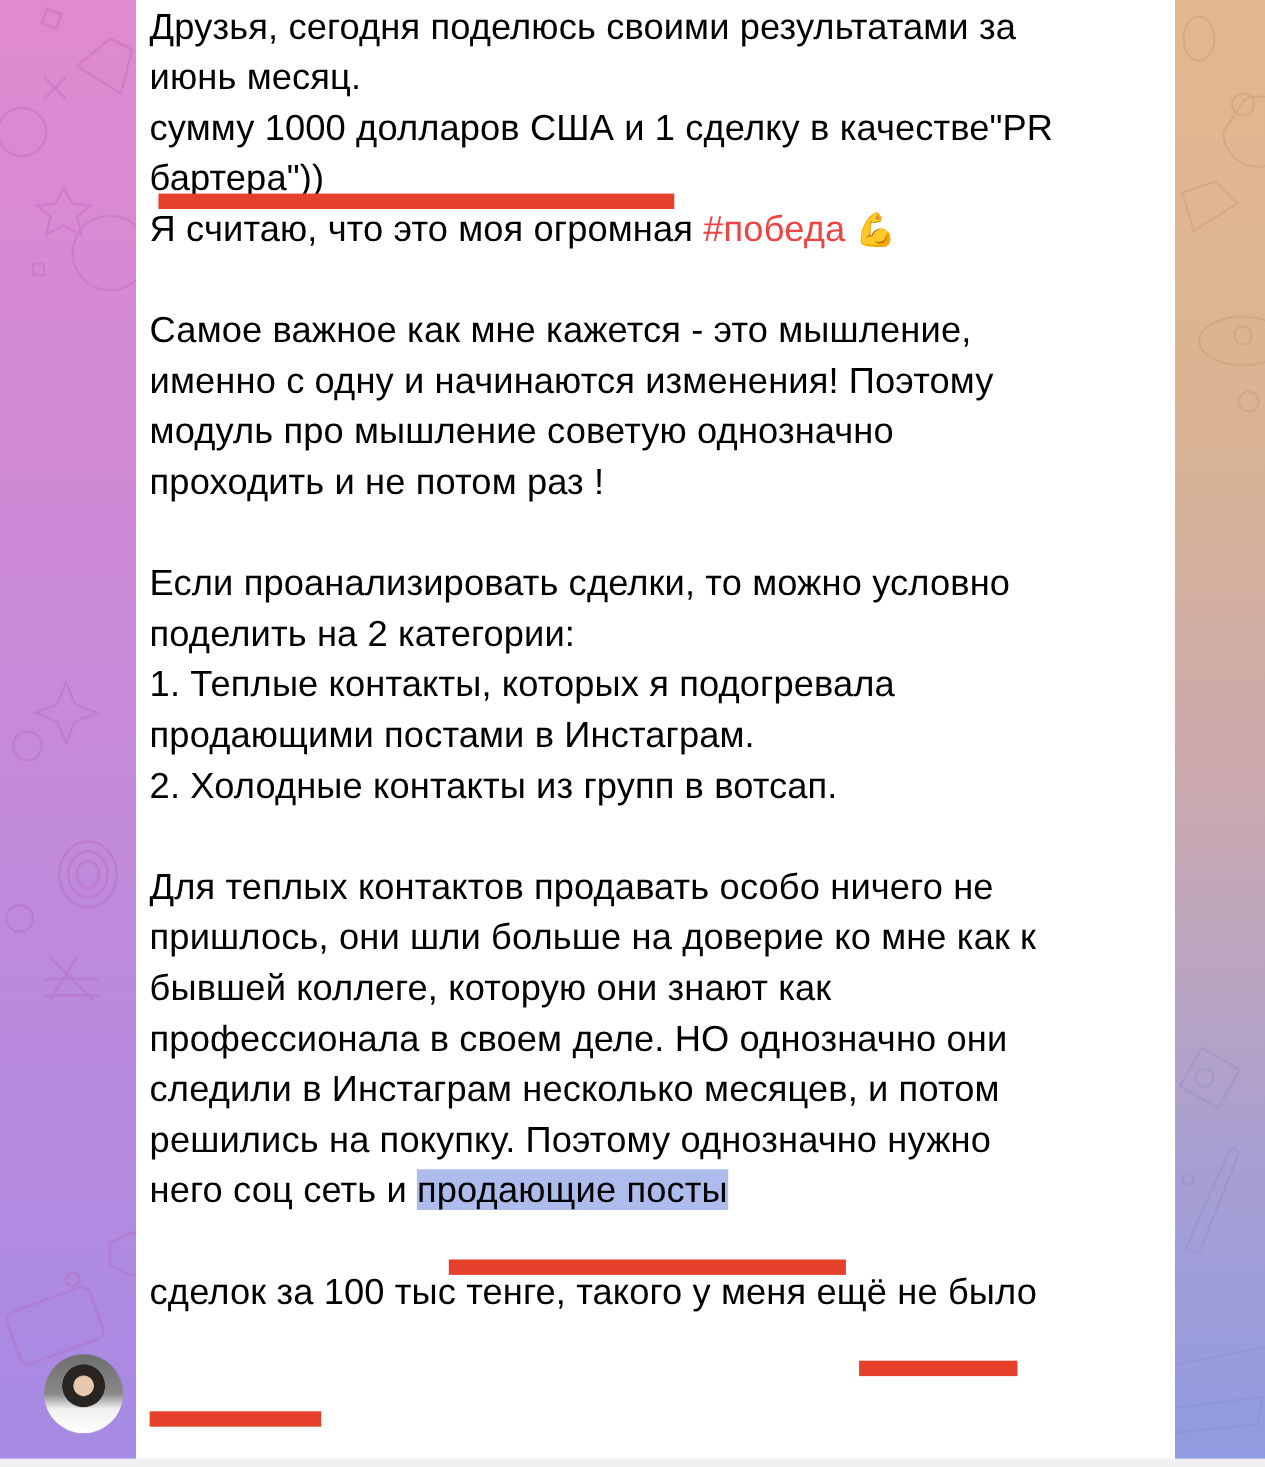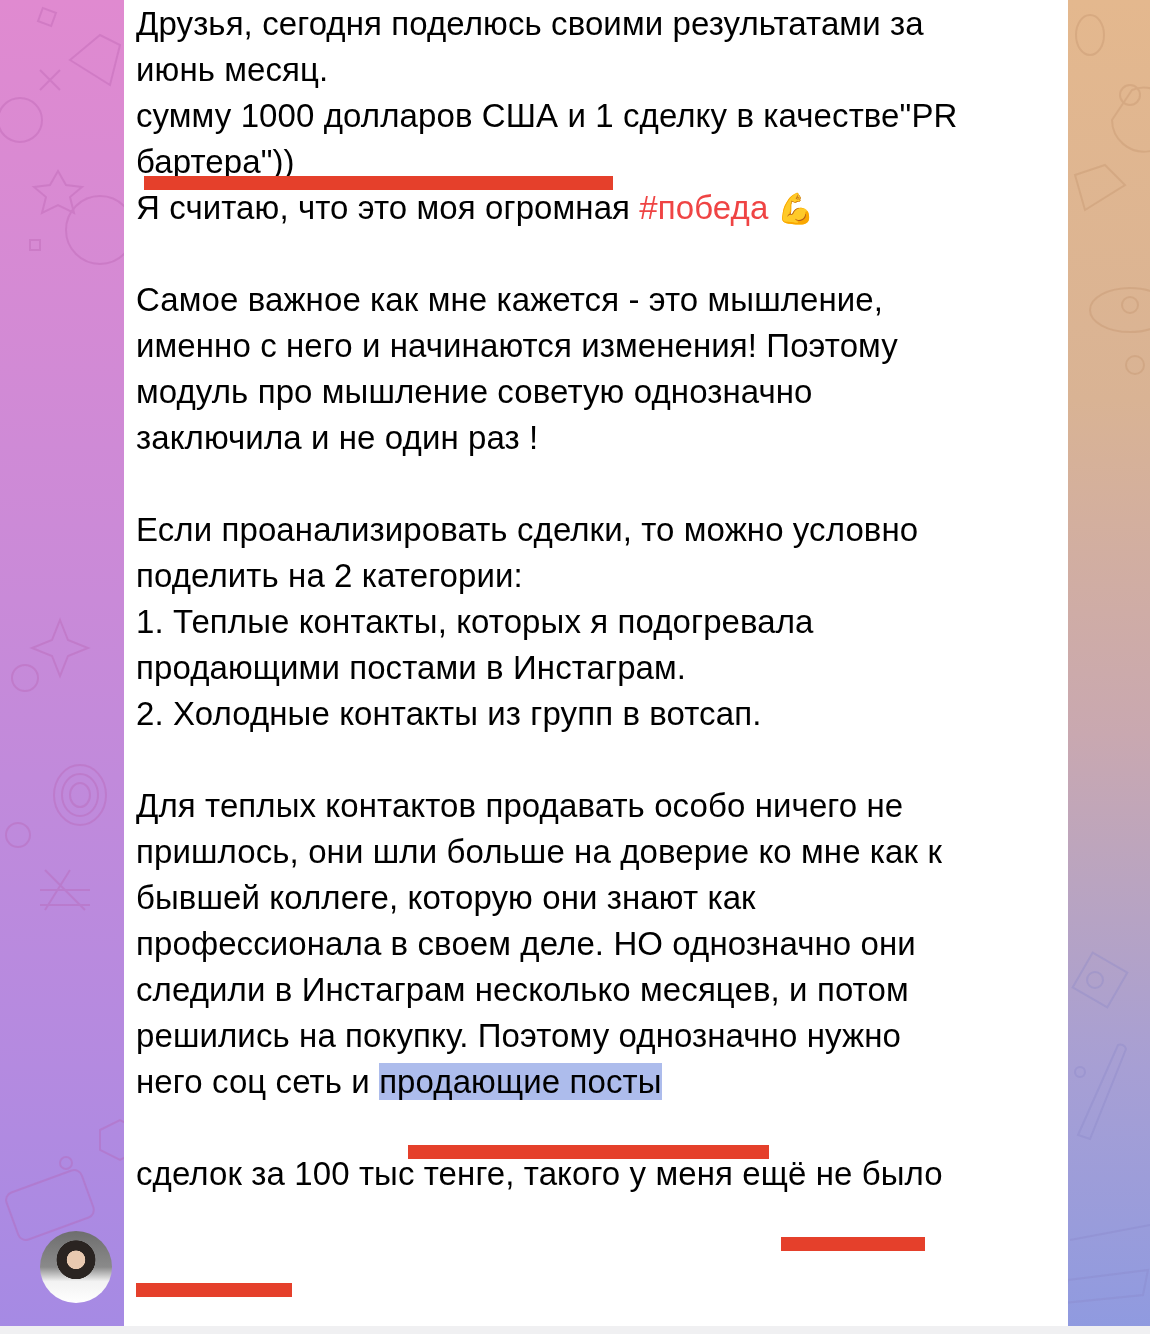--- a/index.html
+++ b/index.html
@@ -91,23 +91,23 @@
 <div class="bubble"></div>
 
 <div class="msg-text">
   <span class="line">Друзья, сегодня поделюсь своими результатами за</span>
   <span class="line">июнь месяц.</span>
   <span class="line">сумму 1000 долларов США и 1 сделку в качестве"PR</span>
   <span class="line">бартера"))</span>
   <span class="line"><span>Я считаю, что это моя огромная </span><span class="hashtag">#победа</span> <span class="emoji">💪</span></span>
   <span class="blank"></span>
   <span class="line">Самое важное как мне кажется - это мышление,</span>
-  <span class="line">именно с него и начинаются изменения! Поэтому</span>
+  <span class="line">именно с одну и начинаются изменения! Поэтому</span>
   <span class="line">модуль про мышление советую однозначно</span>
-  <span class="line">заключила и не один раз !</span>
+  <span class="line">проходить и не потом раз !</span>
   <span class="blank"></span>
   <span class="line">Если проанализировать сделки, то можно условно</span>
   <span class="line">поделить на 2 категории:</span>
   <span class="line">1. Теплые контакты, которых я подогревала</span>
   <span class="line">продающими постами в Инстаграм.</span>
   <span class="line">2. Холодные контакты из групп в вотсап.</span>
   <span class="blank"></span>
   <span class="line">Для теплых контактов продавать особо ничего не</span>
   <span class="line">пришлось, они шли больше на доверие ко мне как к</span>
   <span class="line">бывшей коллеге, которую они знают как</span>

